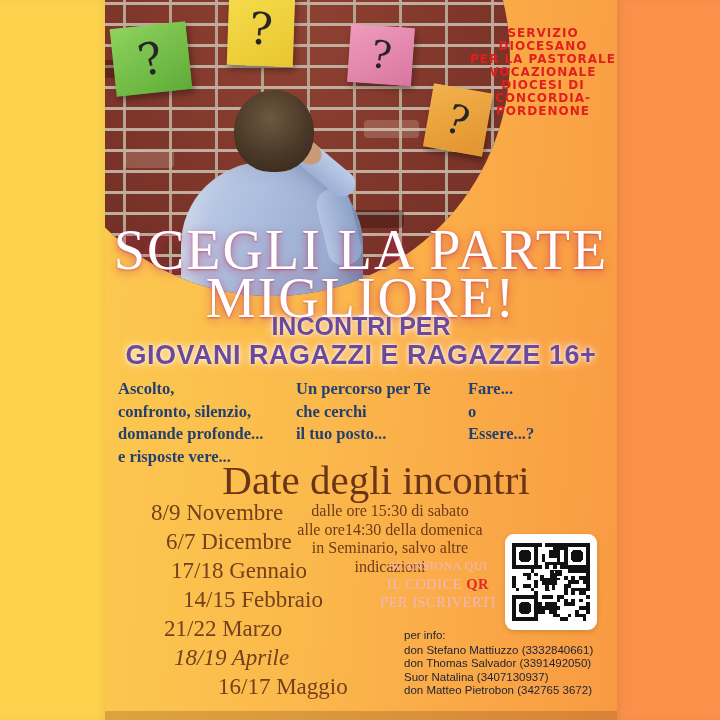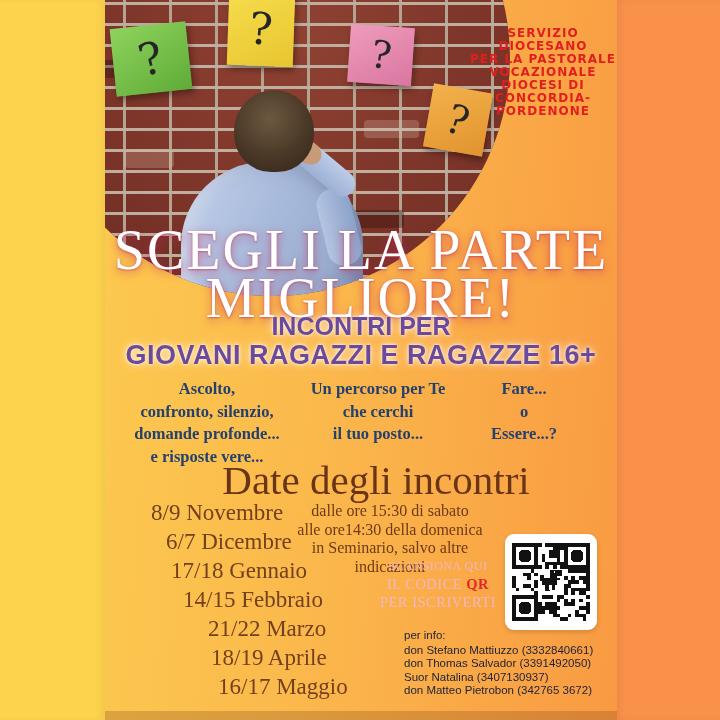--- a/index.html
+++ b/index.html
@@ -66,32 +66,32 @@
         font-size:56px;letter-spacing:2px;font-weight:normal;
         text-shadow:0 3px 10px rgba(205,40,95,.65),0 1px 2px rgba(170,30,70,.5);}
   .title-1{top:218px;}
   .title-2{top:266px;}
   .subtitle{left:105px;width:512px;text-align:center;color:#6C4A9B;
         font-family:"Liberation Sans",sans-serif;font-weight:bold;
         text-shadow:0 0 8px rgba(255,255,255,.95),0 0 3px rgba(255,255,255,.85);}
   .subtitle-1{top:312px;font-size:25px;}
   .subtitle-2{top:340px;font-size:27px;letter-spacing:.5px;}
 
-  .col{top:378px;text-align:center;color:#24406E;font-weight:bold;
+  .col{top:378px;color:#24406E;font-weight:bold;
        font-size:16.5px;line-height:22.5px;}
   .col-1{left:118px;width:178px;}
   .col-2{left:296px;width:164px;}
   .col-3{left:468px;width:112px;}
 
   .dates-heading{left:135px;top:456px;width:482px;text-align:center;
         color:#6A3516;font-size:41px;}
   .dates-list{left:118px;top:498px;width:240px;color:#74401D;font-size:23px;line-height:29px;}
   .dates-list div{white-space:nowrap;}
   .d0{margin-left:33px;} .d1{margin-left:48px;} .d2{margin-left:53px;} .d3{margin-left:65px;}
-  .d4{margin-left:90px;} .d5{margin-left:93px;} .d6{margin-left:100px;}
+  .d4{margin-left:46px;} .d5{margin-left:56px;font-style:italic;} .d6{margin-left:100px;}
 
   .schedule{left:288px;top:502px;width:204px;text-align:center;color:#6E3A18;
         font-size:16px;line-height:18.5px;}
 
   .cta{left:376px;top:557px;width:124px;text-align:center;color:#F2B6C1;
        letter-spacing:.5px;line-height:18px;}
   .cta .l1{font-size:12px;}
   .cta .l2{font-size:14.5px;}
   .cta .accent{color:#E3272C;font-weight:bold;}
   .cta .l3{font-size:14.5px;}

